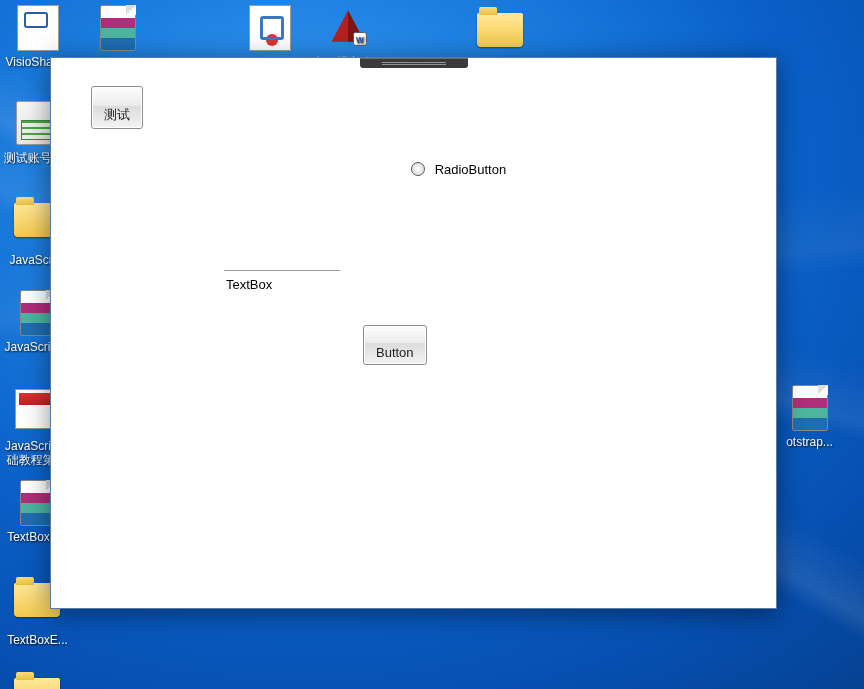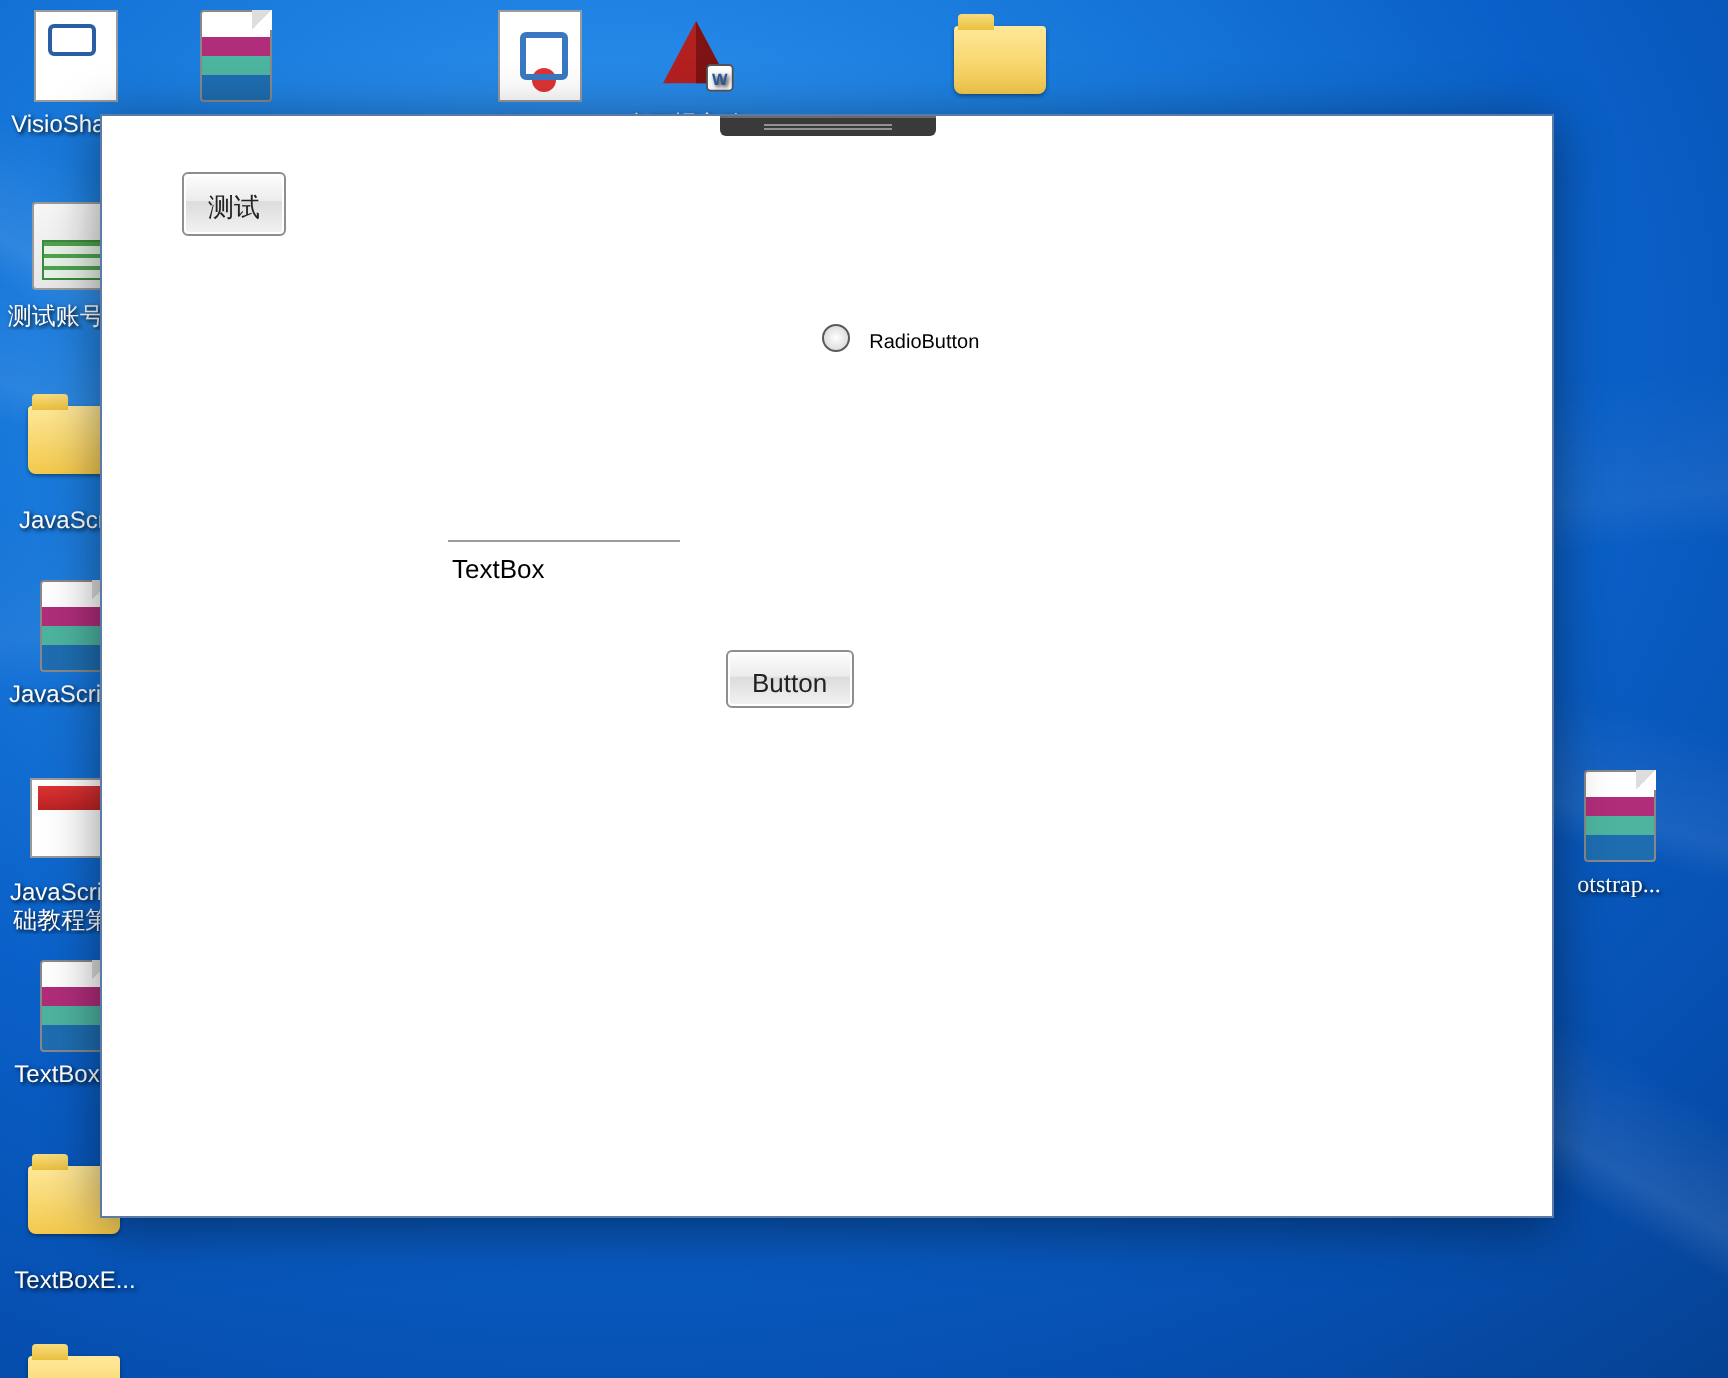--- a/index.html
+++ b/index.html
@@ -99,37 +99,37 @@
     box-shadow:inset 0 1px 0 rgba(255,255,255,.25);
   }
   .titlebar-handle::after{
     content:"";position:absolute;left:22px;right:22px;top:4px;height:1px;
     background:rgba(255,255,255,.45);box-shadow:0 2px 0 rgba(255,255,255,.45);
   }
 
   
   .wpf-btn{
     position:absolute;display:inline-block;
-    padding:8px 12px 4px;
+    padding:19px 12px 4px;
     border:1px solid #8e8e8e;border-radius:3px;
     background:linear-gradient(#fdfdfd,#ececec 45%,#dcdcdc 46%,#f3f3f3);
     box-shadow:0 0 0 1px #fff inset;
     font-size:13px;color:#222;cursor:default;
   }
   .btn-test{left:40px;top:28px;}
   .btn-main{left:312px;top:267px;}
 
   
   .radio-wrap{position:absolute;left:360px;top:104px;}
   .radio-visual{
     display:inline-block;width:12px;height:12px;border:1px solid #5a5a5a;
     border-radius:50%;background:radial-gradient(#fff,#d0d0d0);
     vertical-align:-2px;margin-right:6px;
   }
-  .radio-label{font-size:10px;}
+  .radio-label{font-size:13px;}
 
   
   .tb-wrap{position:absolute;left:173px;top:212px;width:116px;}
   .tb-line{border-top:1px solid #9c9c9c;height:0;margin-bottom:5px;}
   .tb-input{
     border:none;outline:none;width:100%;font-size:13px;background:transparent;
   }
 </style>
 </head>
 <body>
@@ -201,21 +201,21 @@
         <div class="rar"></div>
       </div>
       <div class="label">TextBoxE...</div>
     </div>
     <div class="icon" style="left: 0px; top: 573px;">
       <div class="glyph">
         <div class="folder"></div>
       </div>
       <div class="label">TextBoxE...</div>
     </div>
-    <div class="icon" style="left: 772px; top: 383px; font-family: Liberation Serif, serif;">
+    <div class="icon" style="left: 772px; top: 383px;">
       <div class="glyph">
         <div class="rar"></div>
       </div>
       <div class="label">otstrap...</div>
     </div>
     <div class="icon" style="left: 0px; top: 668px;">
       <div class="glyph">
         <div class="folder"></div>
       </div>
       <div class="label"></div>

